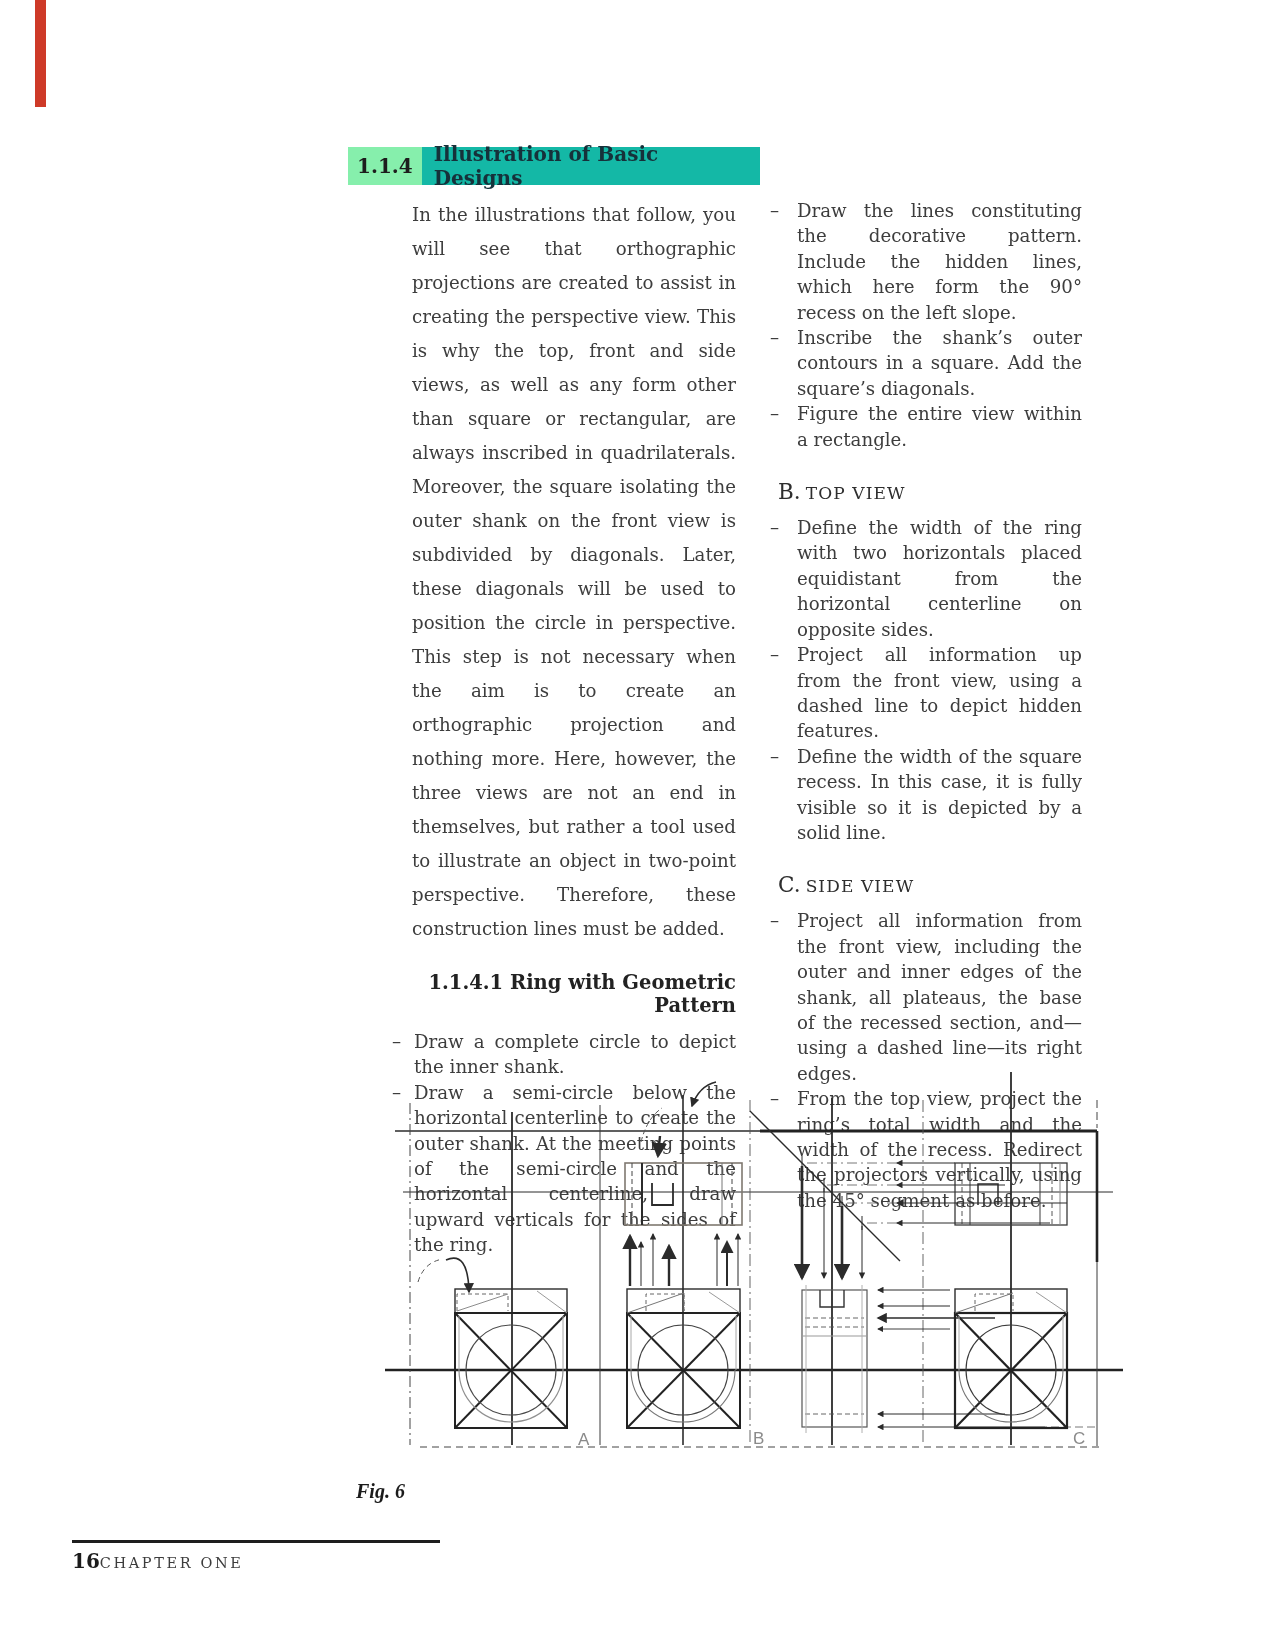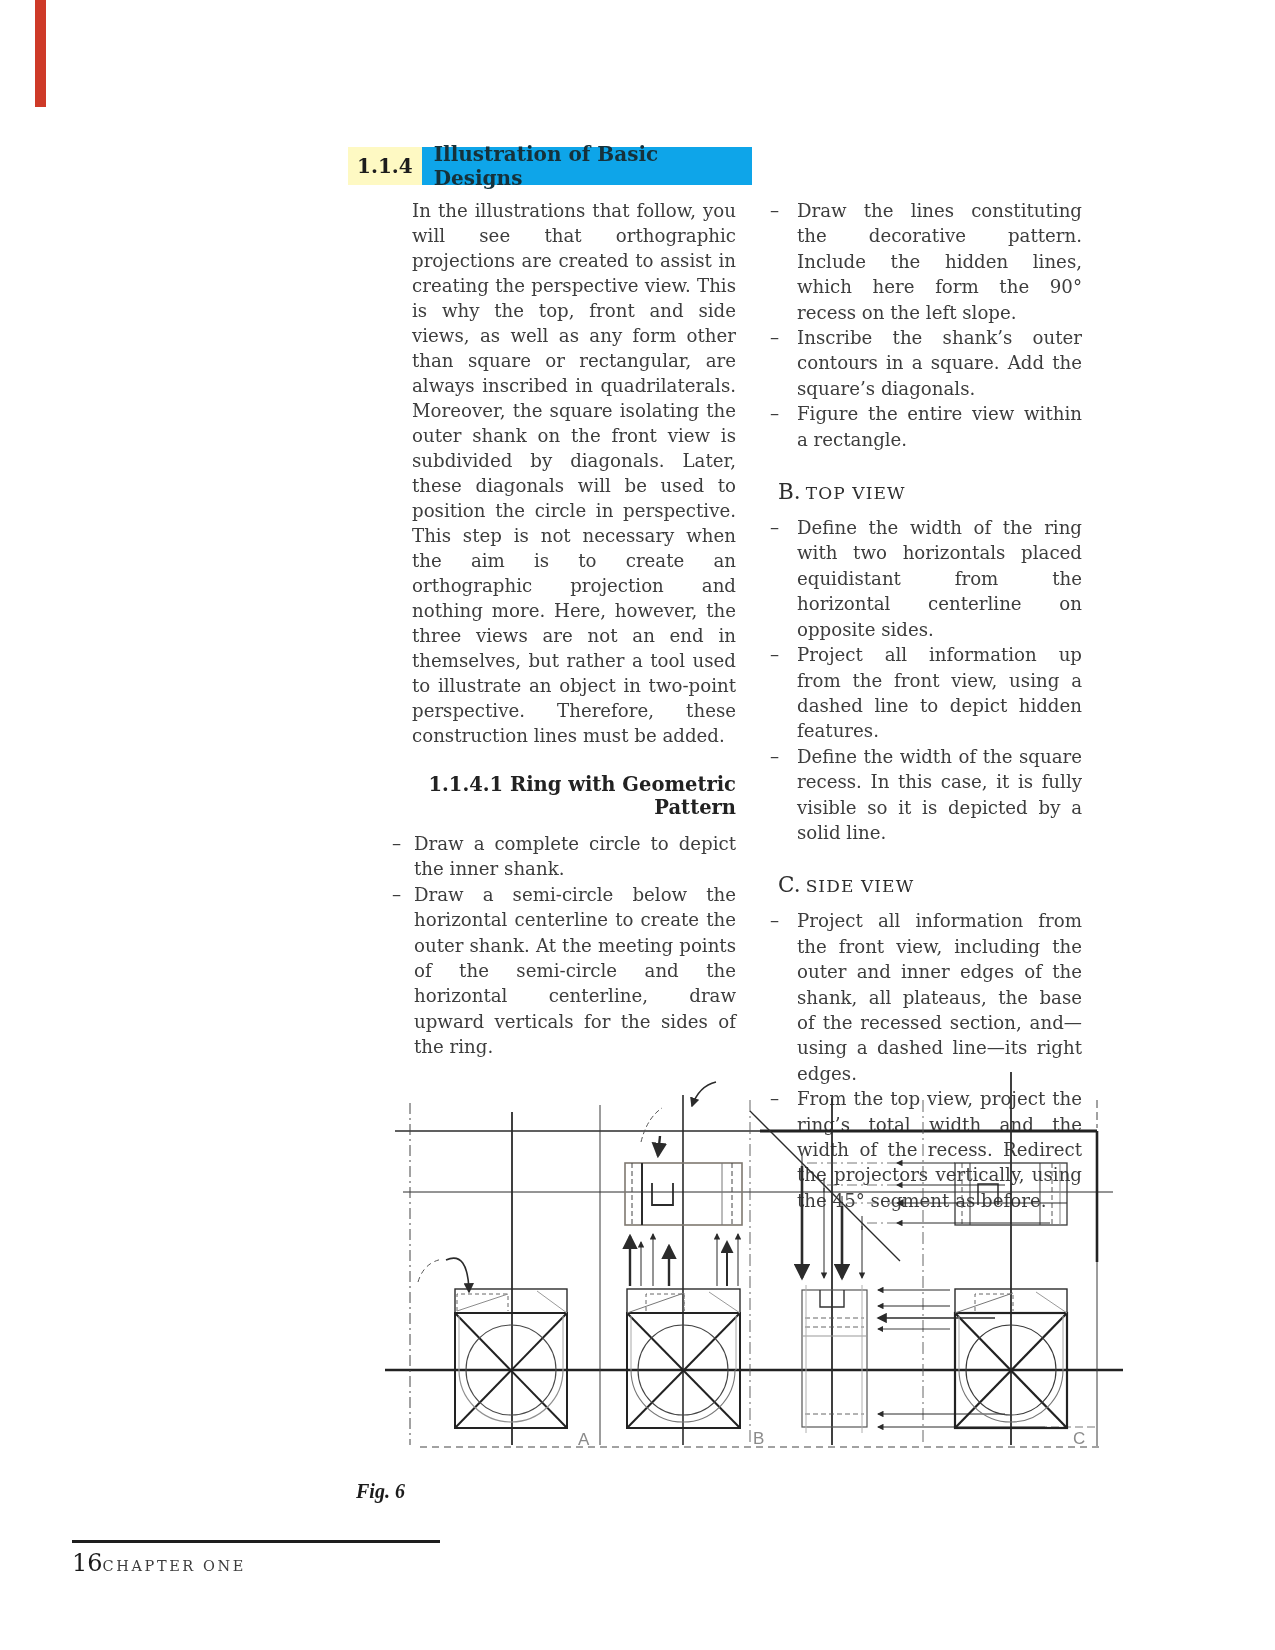--- a/index.html
+++ b/index.html
@@ -2,43 +2,43 @@
 <html><head>
 <meta charset="utf-8">
 <style>
   html,body{margin:0;padding:0;}
   body{
     width:1275px;height:1650px;position:relative;background:#ffffff;
     font-family:"DejaVu Serif",serif;color:#3d3d3d;overflow:hidden;
   }
   .side-tab{position:absolute;left:35px;top:0;width:11px;height:107px;background:#ce3a28;}
   .hbar{position:absolute;left:348px;top:147px;height:38px;display:flex;font-weight:bold;}
-  .hchip{background:#fef9c3;display:flex;align-items:center;justify-content:center;
+  .hchip{background:#86efac;display:flex;align-items:center;justify-content:center;
          padding:0 9px;font-size:20px;color:#1d1d1d;}
-  .htitle{background:#0ea5e9;display:flex;align-items:center;width:312px;
-          padding:0 6px 0 12px;font-size:20px;color:#16313a;}
+  .htitle{background:#14b8a6;display:flex;align-items:center;width:312px;
+          padding:0 14px 0 12px;font-size:20px;color:#16313a;}
   .colL{position:absolute;left:392px;top:198px;width:344px;}
   .colR{position:absolute;left:770px;top:198px;width:312px;}
-  .bodyp{font-size:18.2px;line-height:25px;text-align:justify;margin:0 0 0 20px;}
+  .bodyp{font-size:18.2px;line-height:34px;text-align:justify;margin:0 0 0 20px;}
   .subhead{margin:25px 0 12px 20px;font-size:19.5px;font-weight:bold;color:#222222;text-align:right;}
   .sechead{margin:27px 0 11px 4px;color:#2e2e2e;}
   .colR .sechead{margin-left:8px;}
   .secletter{font-size:21.5px;}
   .sectitle{font-size:17px;letter-spacing:1.1px;}
   ul.blist{list-style:none;margin:0;padding:0;}
   ul.blist li{display:flex;font-size:18.2px;line-height:25.4px;}
   .bdash{width:22px;flex:none;}
   .colR .bdash{width:27px;}
   .btext{flex:1;text-align:justify;}
   .figwrap{position:absolute;left:382px;top:1040px;width:745px;height:415px;}
   .figcap{position:absolute;left:356px;top:1480px;font-family:"Liberation Serif",serif;
           font-weight:bold;font-style:italic;font-size:20px;color:#1b1b1b;}
   .frule{position:absolute;left:72px;top:1540px;width:368px;height:2.5px;background:#1e1e1e;}
   .footer{position:absolute;left:72px;top:1549px;display:flex;align-items:baseline;}
-  .pagenum{font-size:24px;font-weight:normal;color:#1b1b1b;}
+  .pagenum{font-size:20px;font-weight:bold;color:#1b1b1b;}
   .chap{font-size:14.5px;letter-spacing:2.6px;color:#3c3c3c;}
 </style>
 </head>
 <body>
 
 <div class="side-tab" style="background: rgb(206, 58, 40);"></div>
 
 <div class="hbar">
   <div class="hchip">1.1.4</div>
   <div class="htitle">Illustration of Basic Designs</div>

